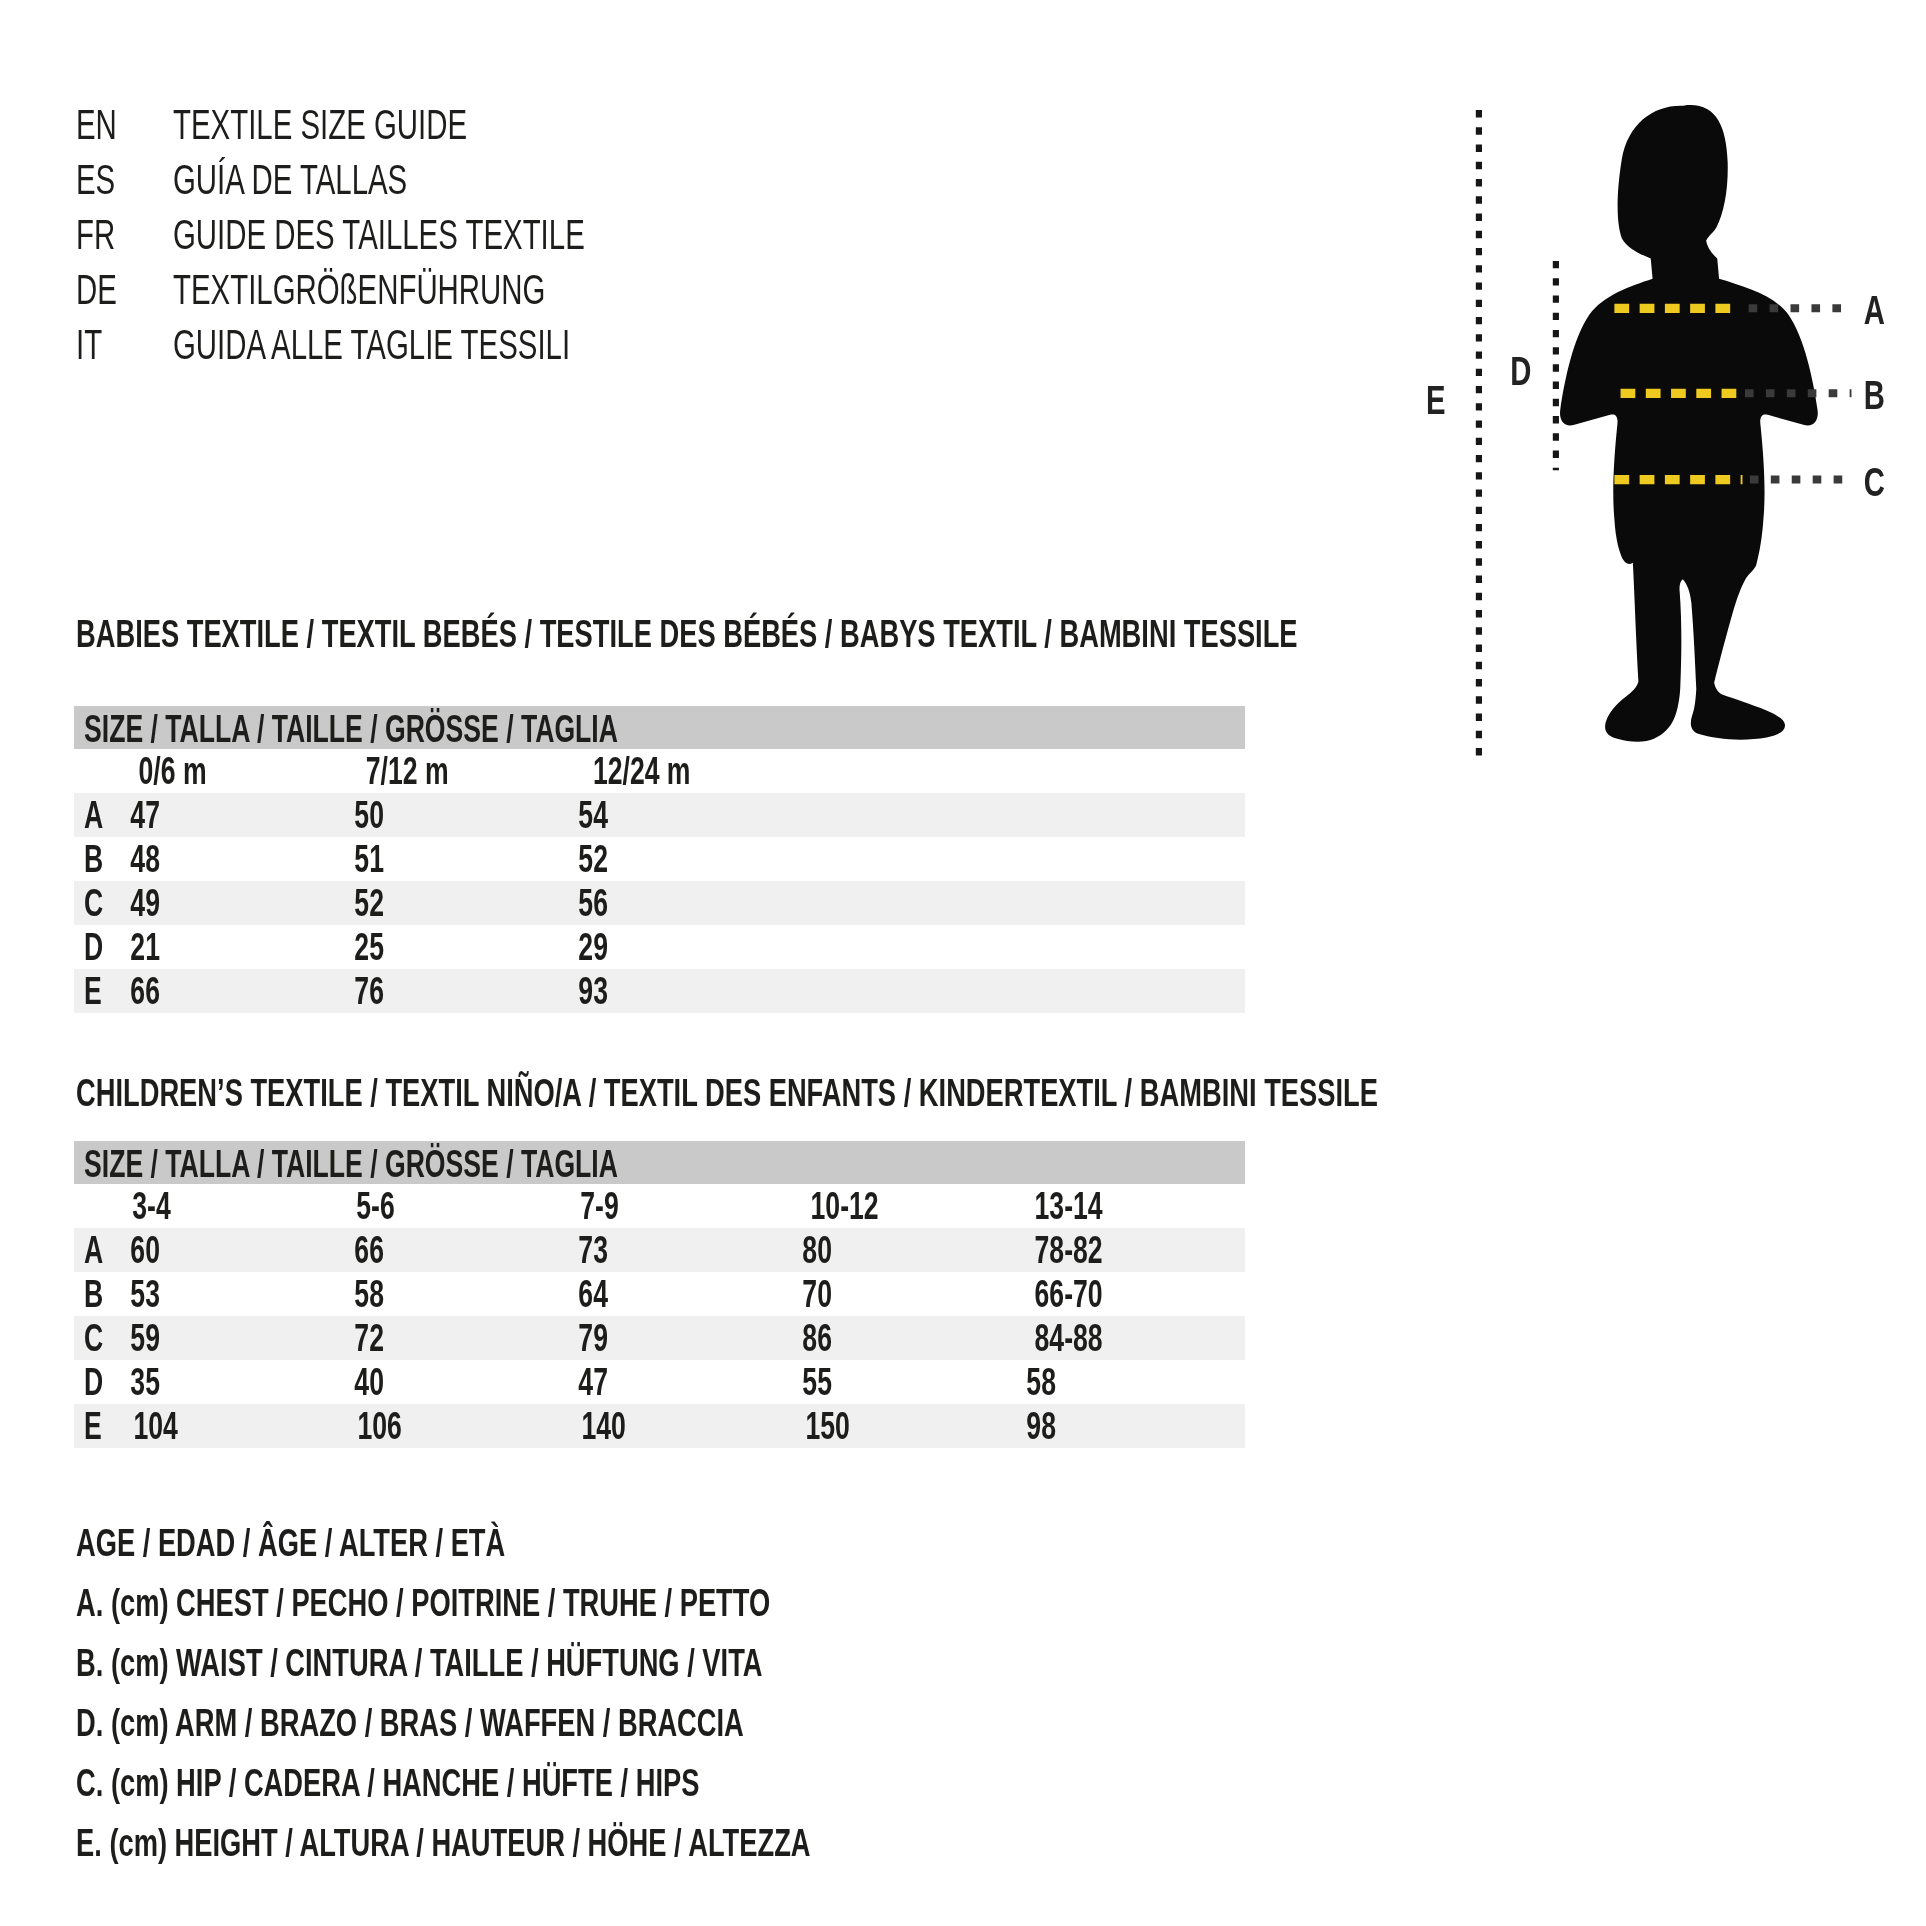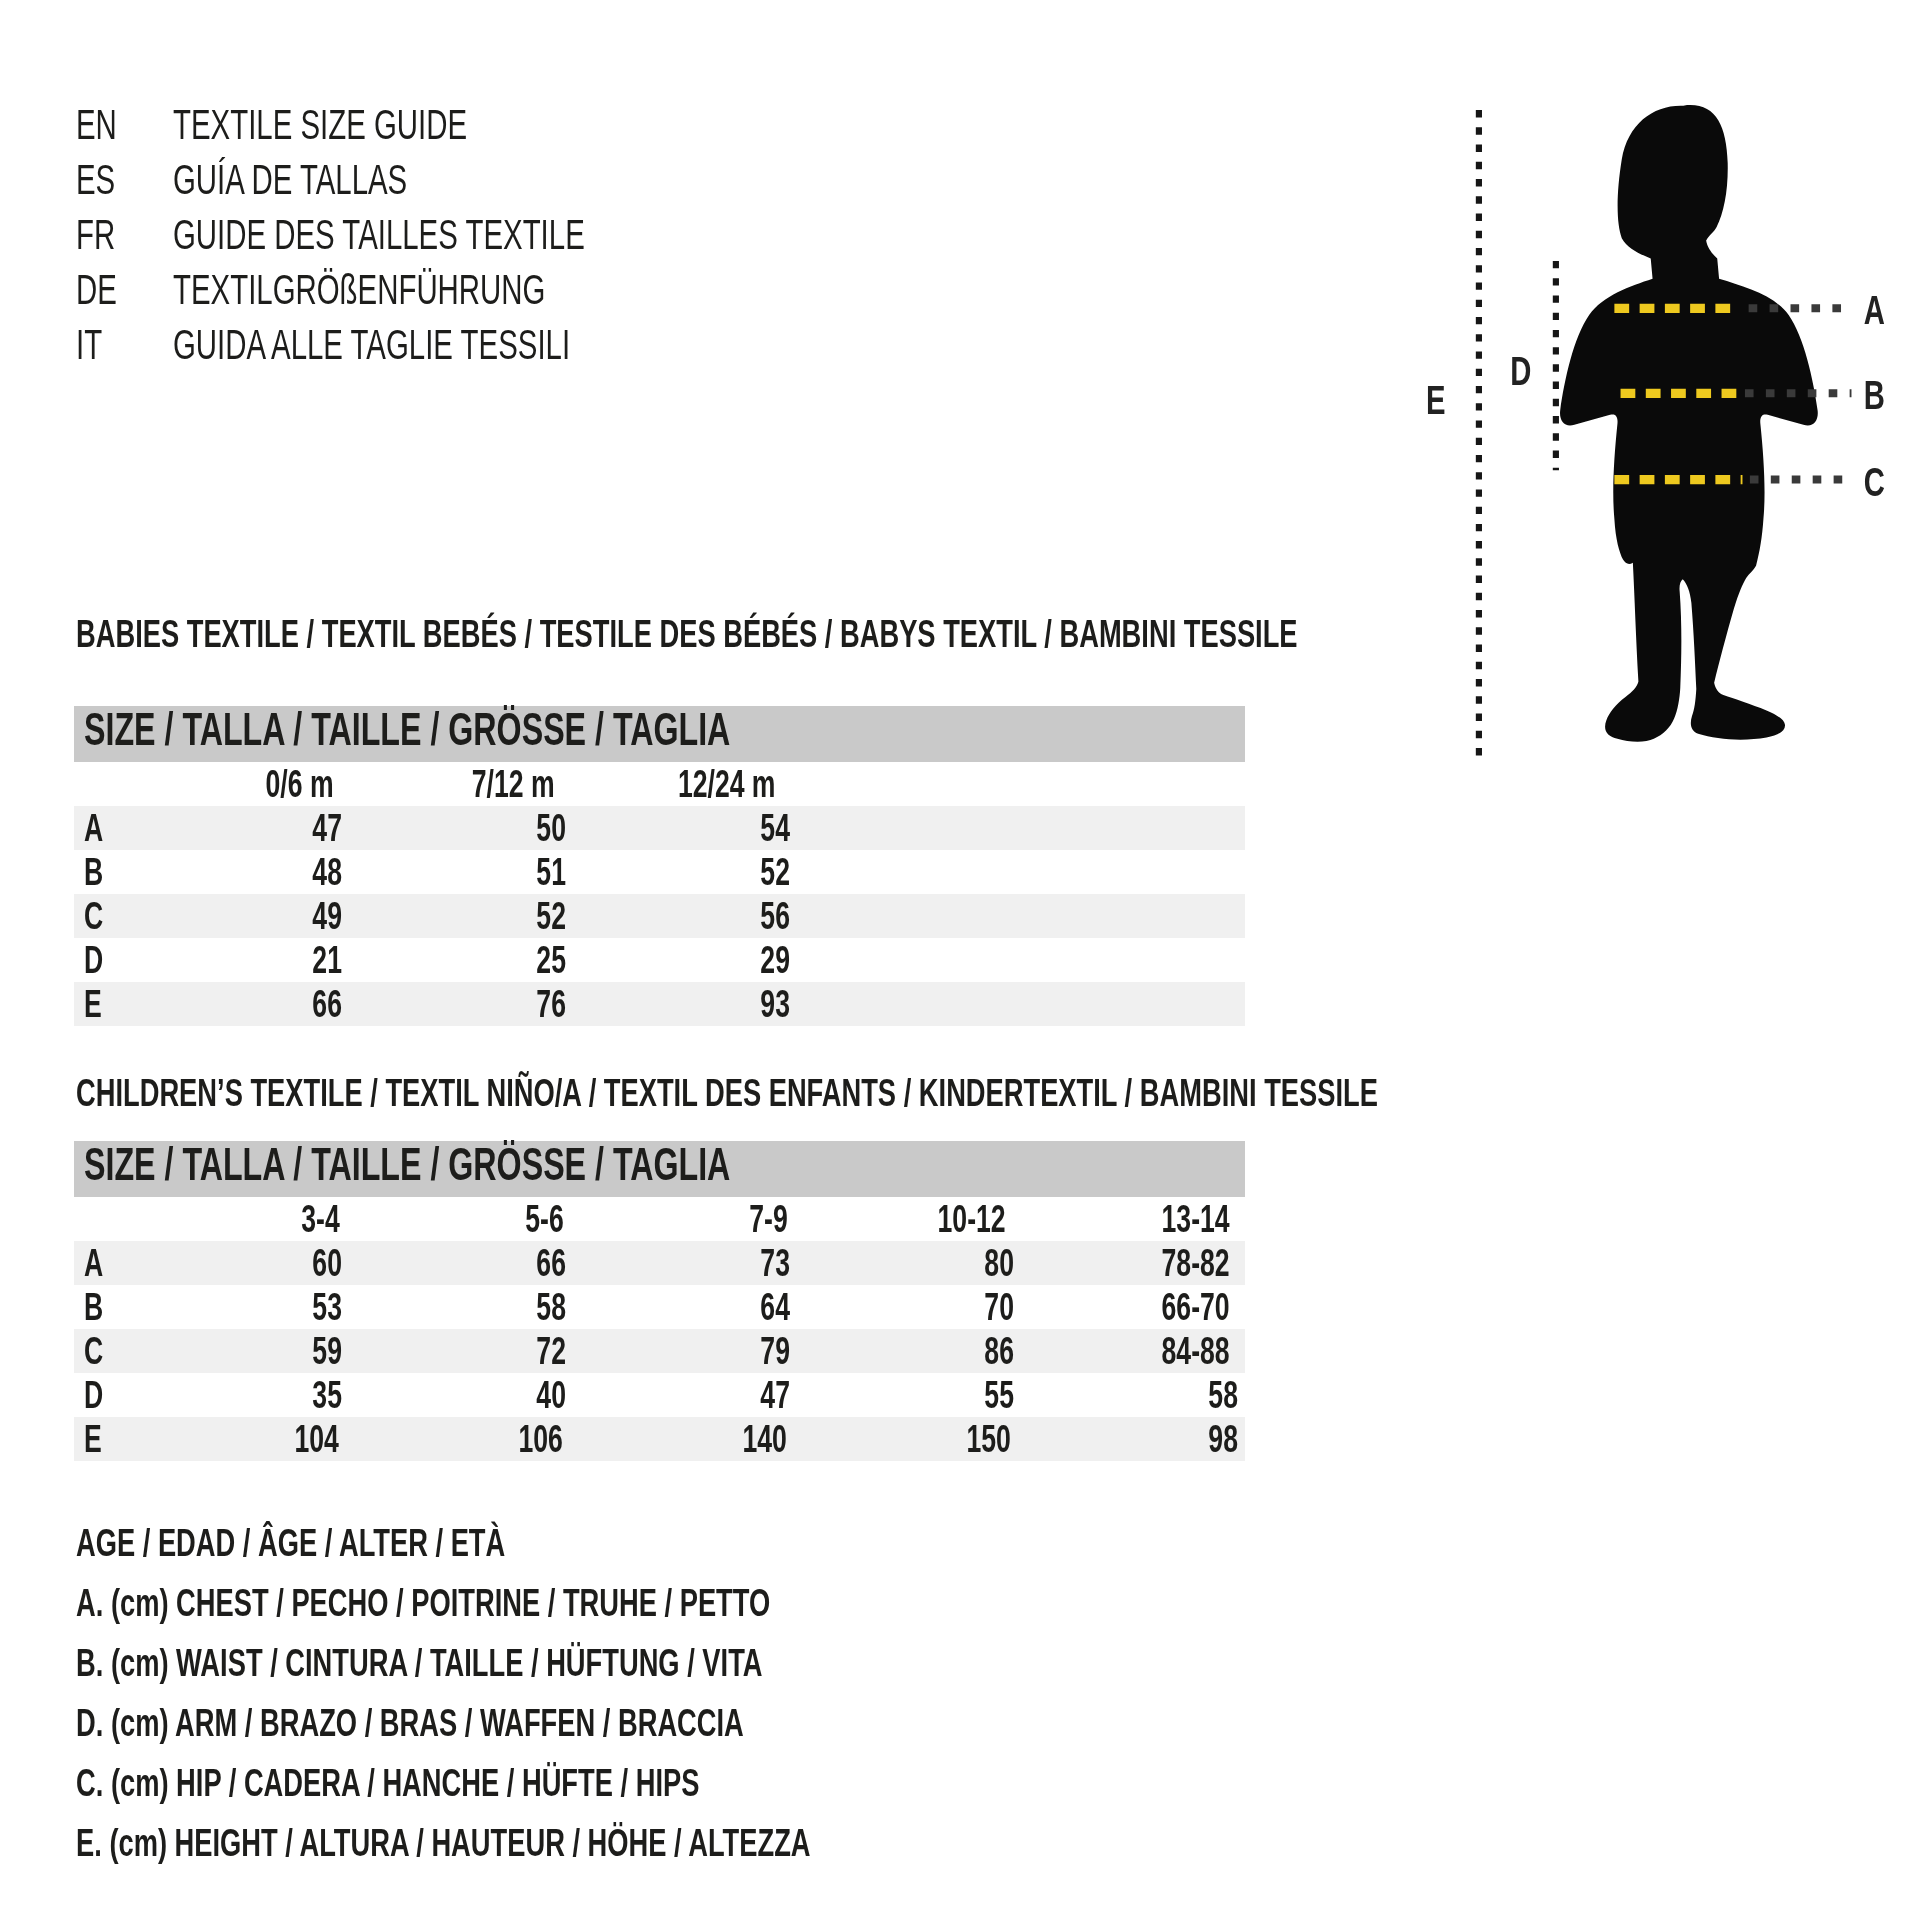--- a/index.html
+++ b/index.html
@@ -24,24 +24,24 @@
   
   .lang-block{left:76px;top:97px;font-size:42px;font-weight:400;line-height:55px}
   .lang-row{display:flex}
   .lang-row .code{width:97px;flex:none}
 
   
   .section-title{left:76px;font-size:39px;font-weight:700;line-height:44px}
 
   
   .size-table{left:74px;width:1171px}
-  .band{height:56px;background:var(--band-gray);font-size:46px;font-weight:700;line-height:47px;padding-left:10px}
+  .band{height:43px;background:var(--band-gray);font-size:38px;font-weight:700;line-height:47px;padding-left:10px}
   .trow{display:flex;height:44px;font-size:38px;font-weight:700;line-height:44px}
   .trow.alt{background:var(--row-gray)}
-  .cell{width:224px;flex:none;text-align:right}
+  .cell{width:224px;flex:none;text-align:left}
   .cell.lbl{width:50px;text-align:left;padding-left:10px}
 
   
   .legend-block{left:76px;top:1513px;font-size:39px;font-weight:700;line-height:60px}
 
   
   .diagram{left:1405px;top:62px;width:521px;height:739px}
   .dotline{stroke:#161616;stroke-width:10;stroke-dasharray:12 16;fill:none}
   .yellow-line{stroke:var(--accent-yellow);stroke-width:15;stroke-dasharray:24 17;fill:none}
   .dark-line{stroke:var(--dash-dark);stroke-width:13;stroke-dasharray:14 20;fill:none}

